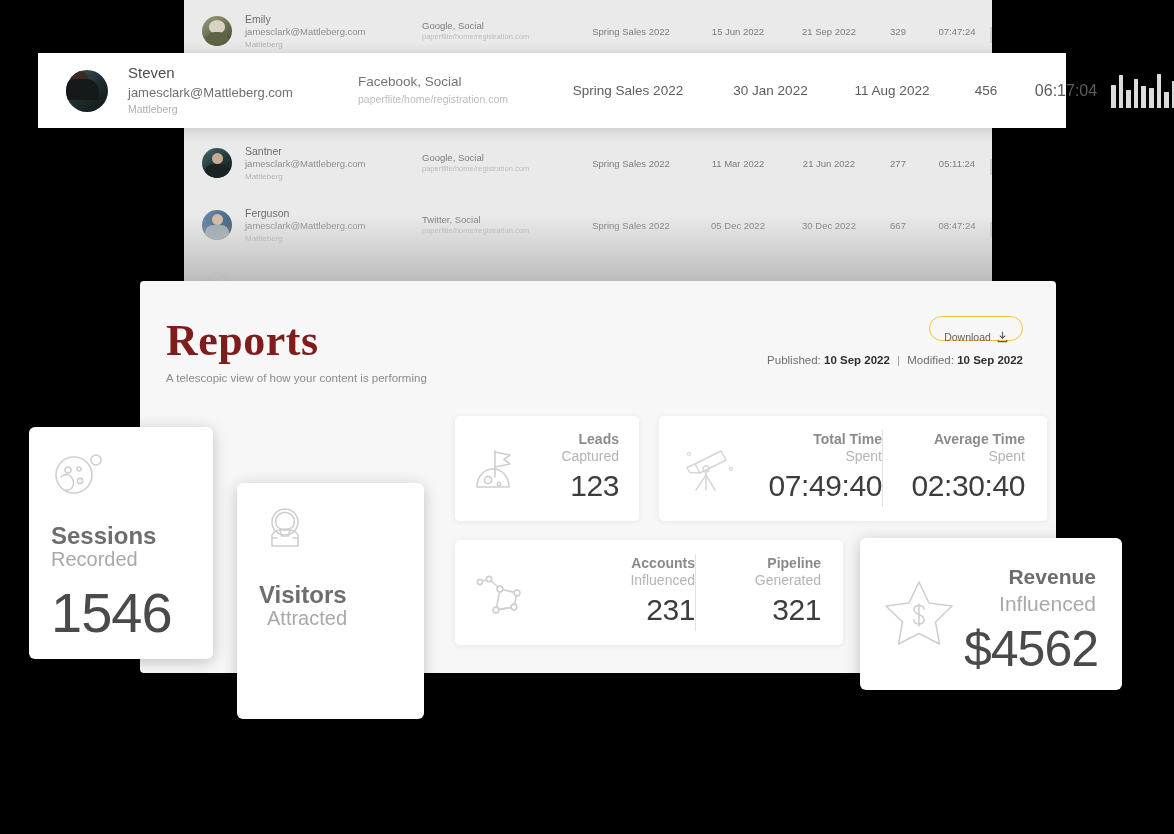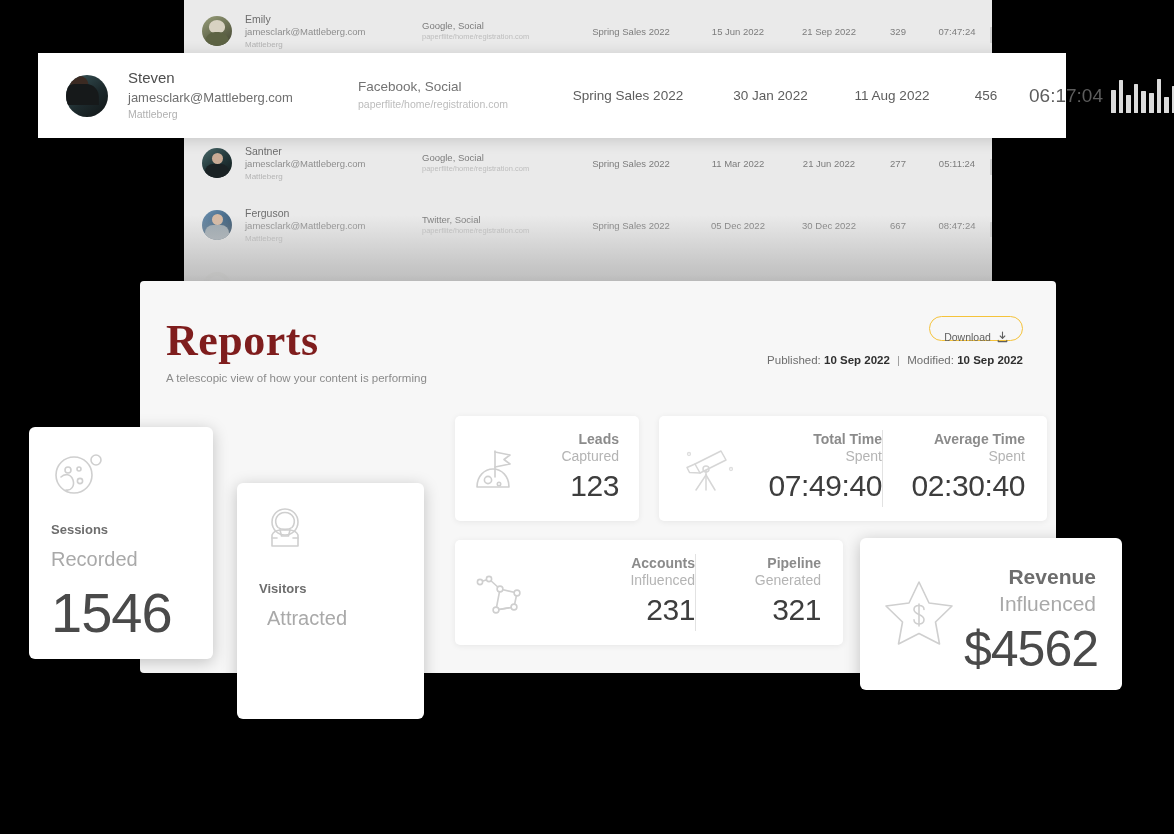--- a/index.html
+++ b/index.html
@@ -72,42 +72,42 @@
   .c-camp { flex: 0 0 118px; font-size: 9.5px; color:#7c7c7c; text-align:center; }
   .c-d1 { flex: 0 0 96px; font-size: 9.5px; color:#7c7c7c; text-align:center; }
   .c-d2 { flex: 0 0 86px; font-size: 9.5px; color:#7c7c7c; text-align:center; }
   .c-num { flex: 0 0 52px; font-size: 9.5px; color:#7c7c7c; text-align:center; }
   .c-time { flex: 0 0 66px; font-size: 9.5px; color:#7c7c7c; text-align:center; }
   .c-spark { flex: 1 1 auto; display:flex; align-items:flex-end; justify-content:flex-end; height:24px; gap:2.2px; padding-right:10px; }
   .c-spark b { display:block; width:3.4px; background:#d2d2d2; border-radius:0.5px; }
 
   
   .row-highlight {
-    position: absolute; left: 38px; top: 53px; width: 1028px; height: 85px;
+    position: absolute; left: 38px; top: 53px; width: 1028px; height: 75px;
     background: #ffffff;
     display: flex; align-items: center;
     padding: 0 20px 0 28px;
     box-shadow: 0 2px 14px rgba(0,0,0,0.16);
     z-index: 5;
   }
   .row-highlight .av { width:42px; height:42px; flex:0 0 42px; }
   .row-highlight .av i.h { transform: scale(1.4); transform-origin: 12px 10px; }
   .row-highlight .av i.b { transform: scale(1.4); transform-origin: 14px 20px; }
   .hl-person { flex: 0 0 250px; padding-left: 20px; }
   .hl-person .nm { font-size: 15px; color:#4d4d4d; line-height:1.35; }
   .hl-person .em { font-size: 13px; color:#6f6f6f; line-height:1.4; }
   .hl-person .org { font-size: 10.5px; color:#b0b0b0; line-height:1.5; }
   .hl-source { flex: 0 0 190px; }
   .hl-source .s1 { font-size: 13.5px; color:#737373; line-height:1.4; }
   .hl-source .s2 { font-size: 10.5px; color:#bcbcbc; line-height:1.5; }
   .hl-camp { flex: 0 0 160px; font-size: 13.5px; color:#5d5d5d; text-align:center; }
   .hl-d1 { flex: 0 0 125px; font-size: 13.5px; color:#5d5d5d; text-align:center; }
   .hl-d2 { flex: 0 0 118px; font-size: 13.5px; color:#5d5d5d; text-align:center; }
   .hl-num { flex: 0 0 70px; font-size: 13.5px; color:#5d5d5d; text-align:center; }
-  .hl-time { flex: 0 0 90px; font-size: 19px; color:#5d5d5d; text-align:center; }
+  .hl-time { flex: 0 0 90px; font-size: 16px; color:#5d5d5d; text-align:center; }
   .hl-spark { flex: 1 1 auto; display:flex; align-items:flex-end; justify-content:flex-end; height:34px; gap:3px; }
   .hl-spark b { display:block; width:4.6px; background:#dcdcdc; border-radius:0.5px; }
 
   
   .reports {
     position: absolute; left: 140px; top: 281px; width: 916px; height: 392px;
     background: #f7f7f7;
     border-radius: 4px;
     z-index: 10;
     box-shadow: 0 2px 10px rgba(0,0,0,0.10);
@@ -167,21 +167,21 @@
   #card-acc .m1 { margin-left:auto; }
   #card-acc .m2 { margin-left:0; width: 125px; }
 
   
   .fcard {
     position:absolute; background:#ffffff; border-radius:6px;
     box-shadow: 0 3px 16px rgba(0,0,0,0.22);
     z-index: 20;
   }
   .fcard .ficon { position:absolute; }
-  .fcard .flab1 { position:absolute; font-size: 13px; font-weight:700; color:#6d6d6d; line-height:1.2; }
+  .fcard .flab1 { position:absolute; font-size: 24px; font-weight:700; color:#6d6d6d; line-height:1.2; }
   .fcard .flab2 { position:absolute; font-size: 20px; font-weight:400; color:#a9a9a9; line-height:1.2; }
   .fcard .fval  { position:absolute; font-size: 56px; font-weight:400; color:#4a4a4a; line-height:1; letter-spacing:-1px; }
 
   #card-sessions { left: 29px; top: 427px; width: 184px; height: 232px; }
   #card-sessions .ficon { left: 22px; top: 22px; }
   #card-sessions .flab1 { left: 22px; top: 95px; }
   #card-sessions .flab2 { left: 22px; top: 120px; }
   #card-sessions .fval  { left: 22px; top: 158px; }
 
   #card-visitors { left: 237px; top: 483px; width: 187px; height: 236px; }

